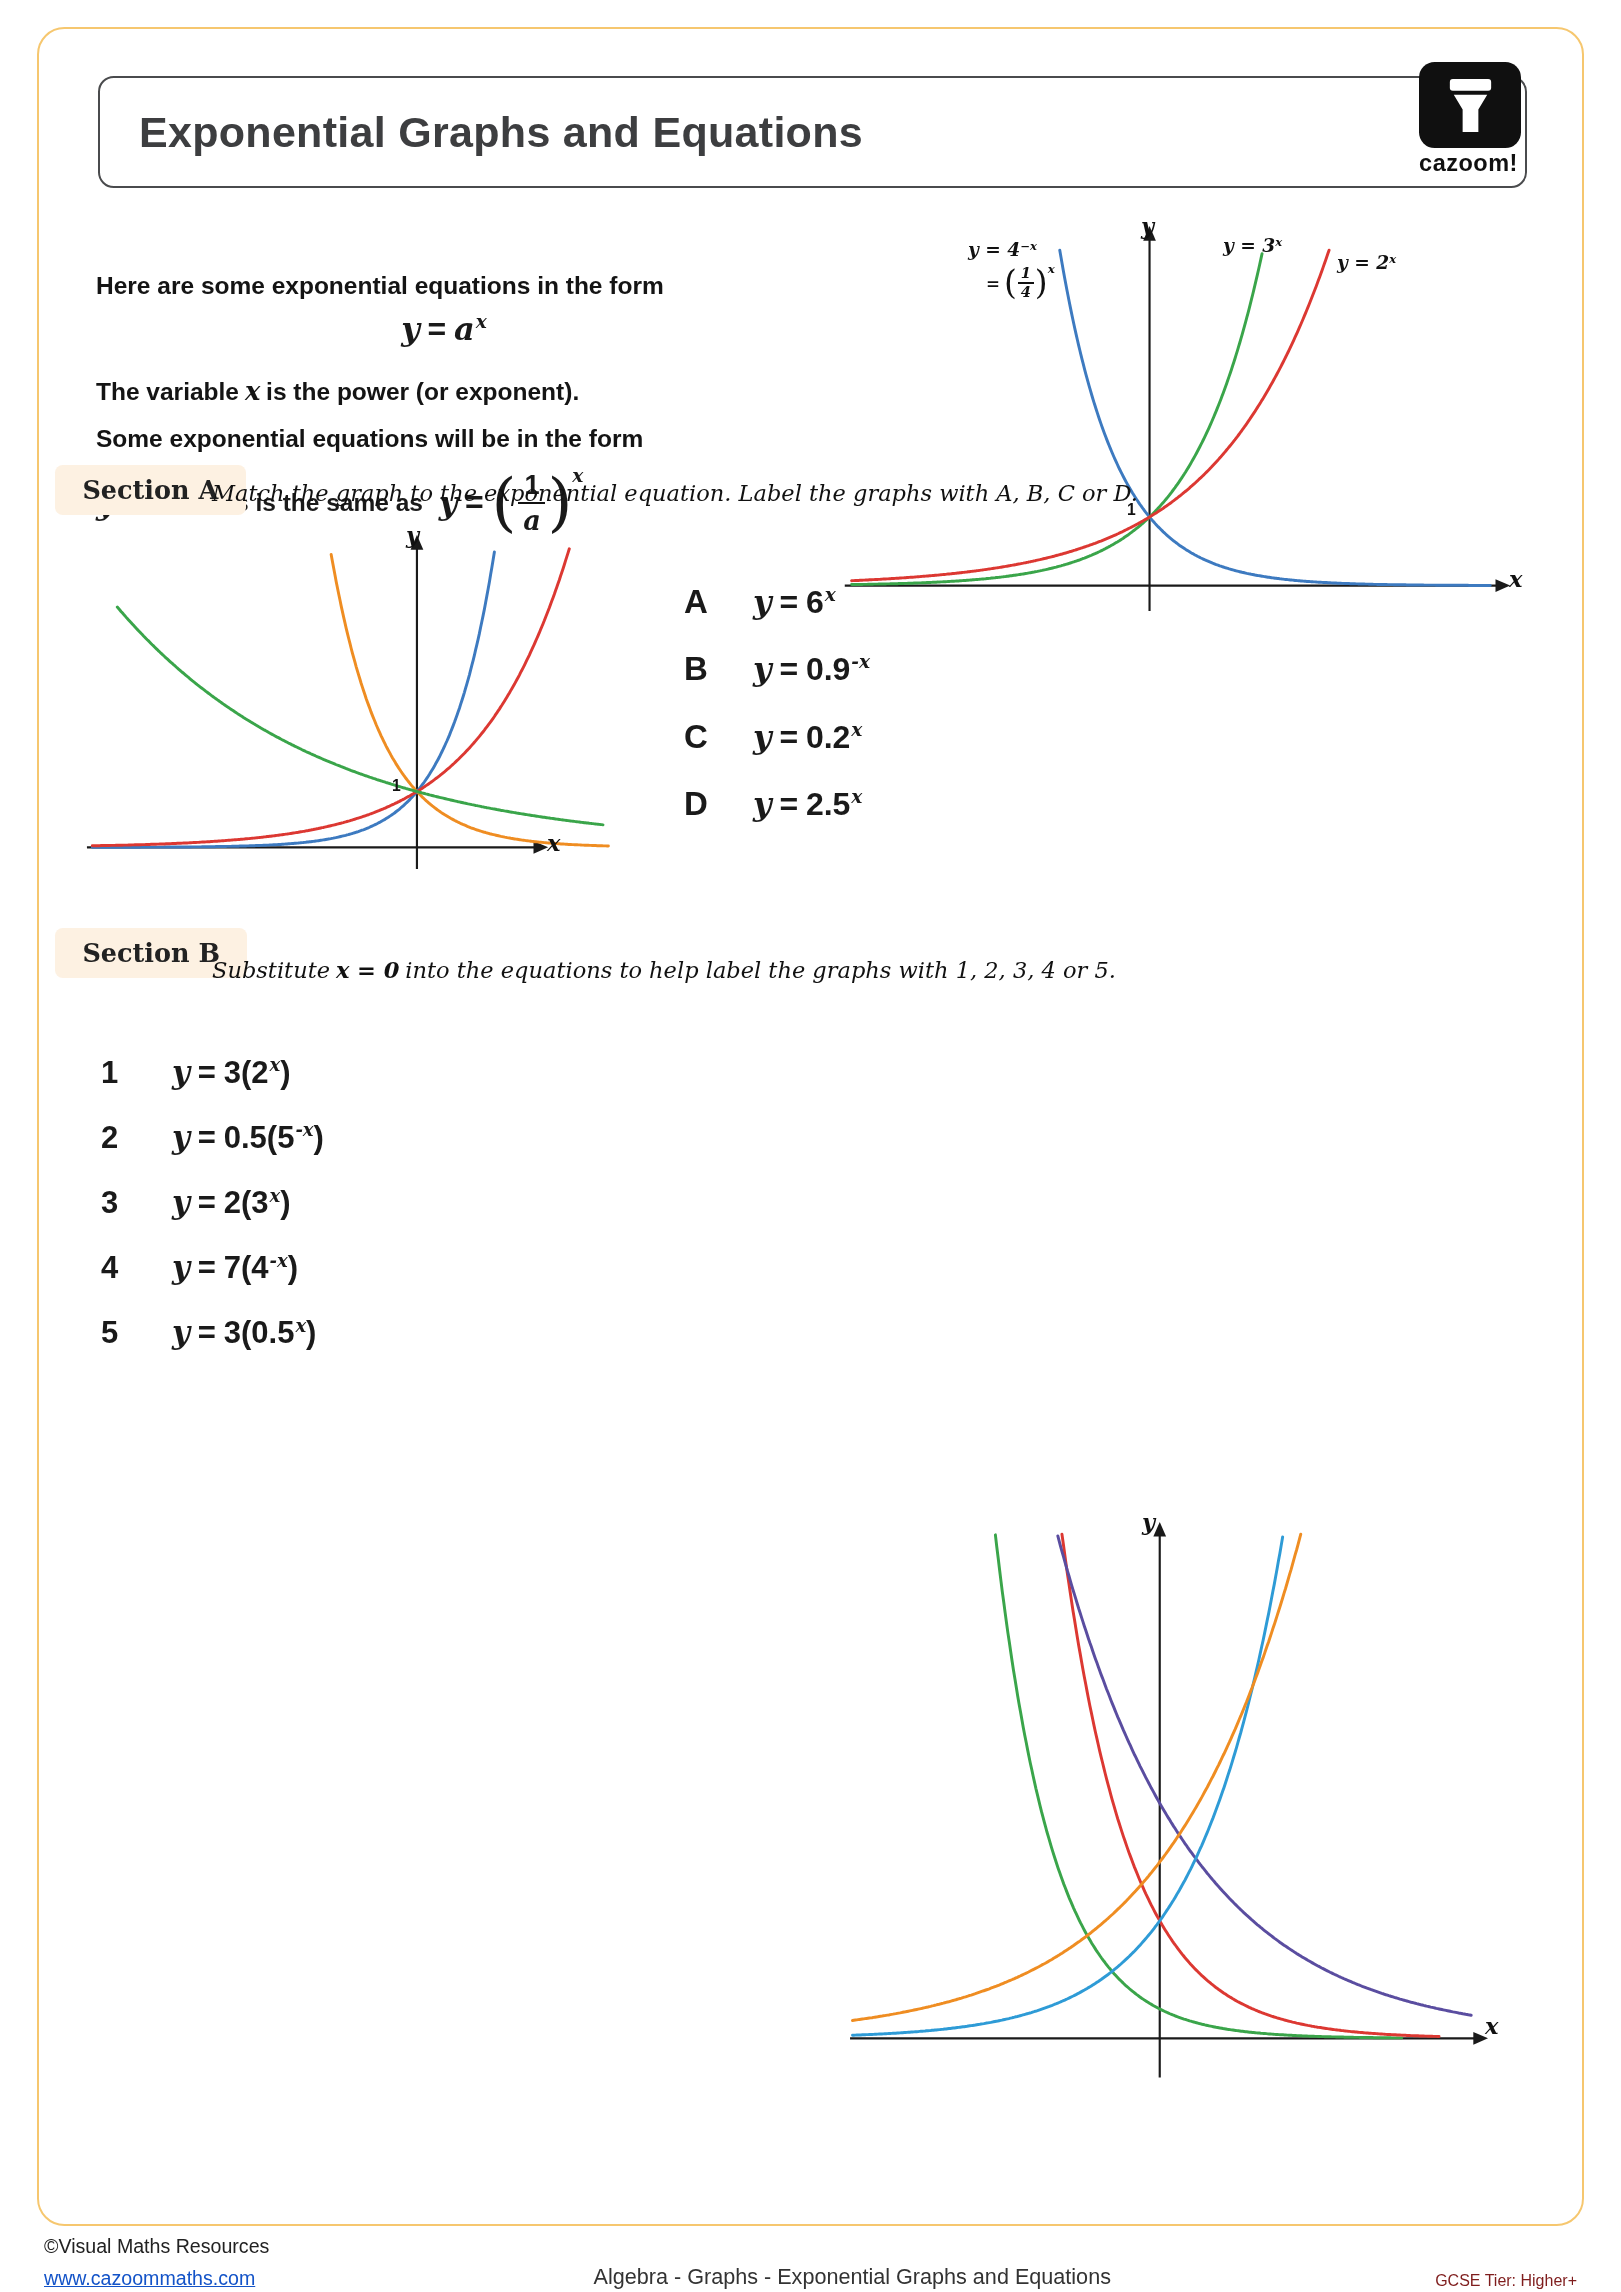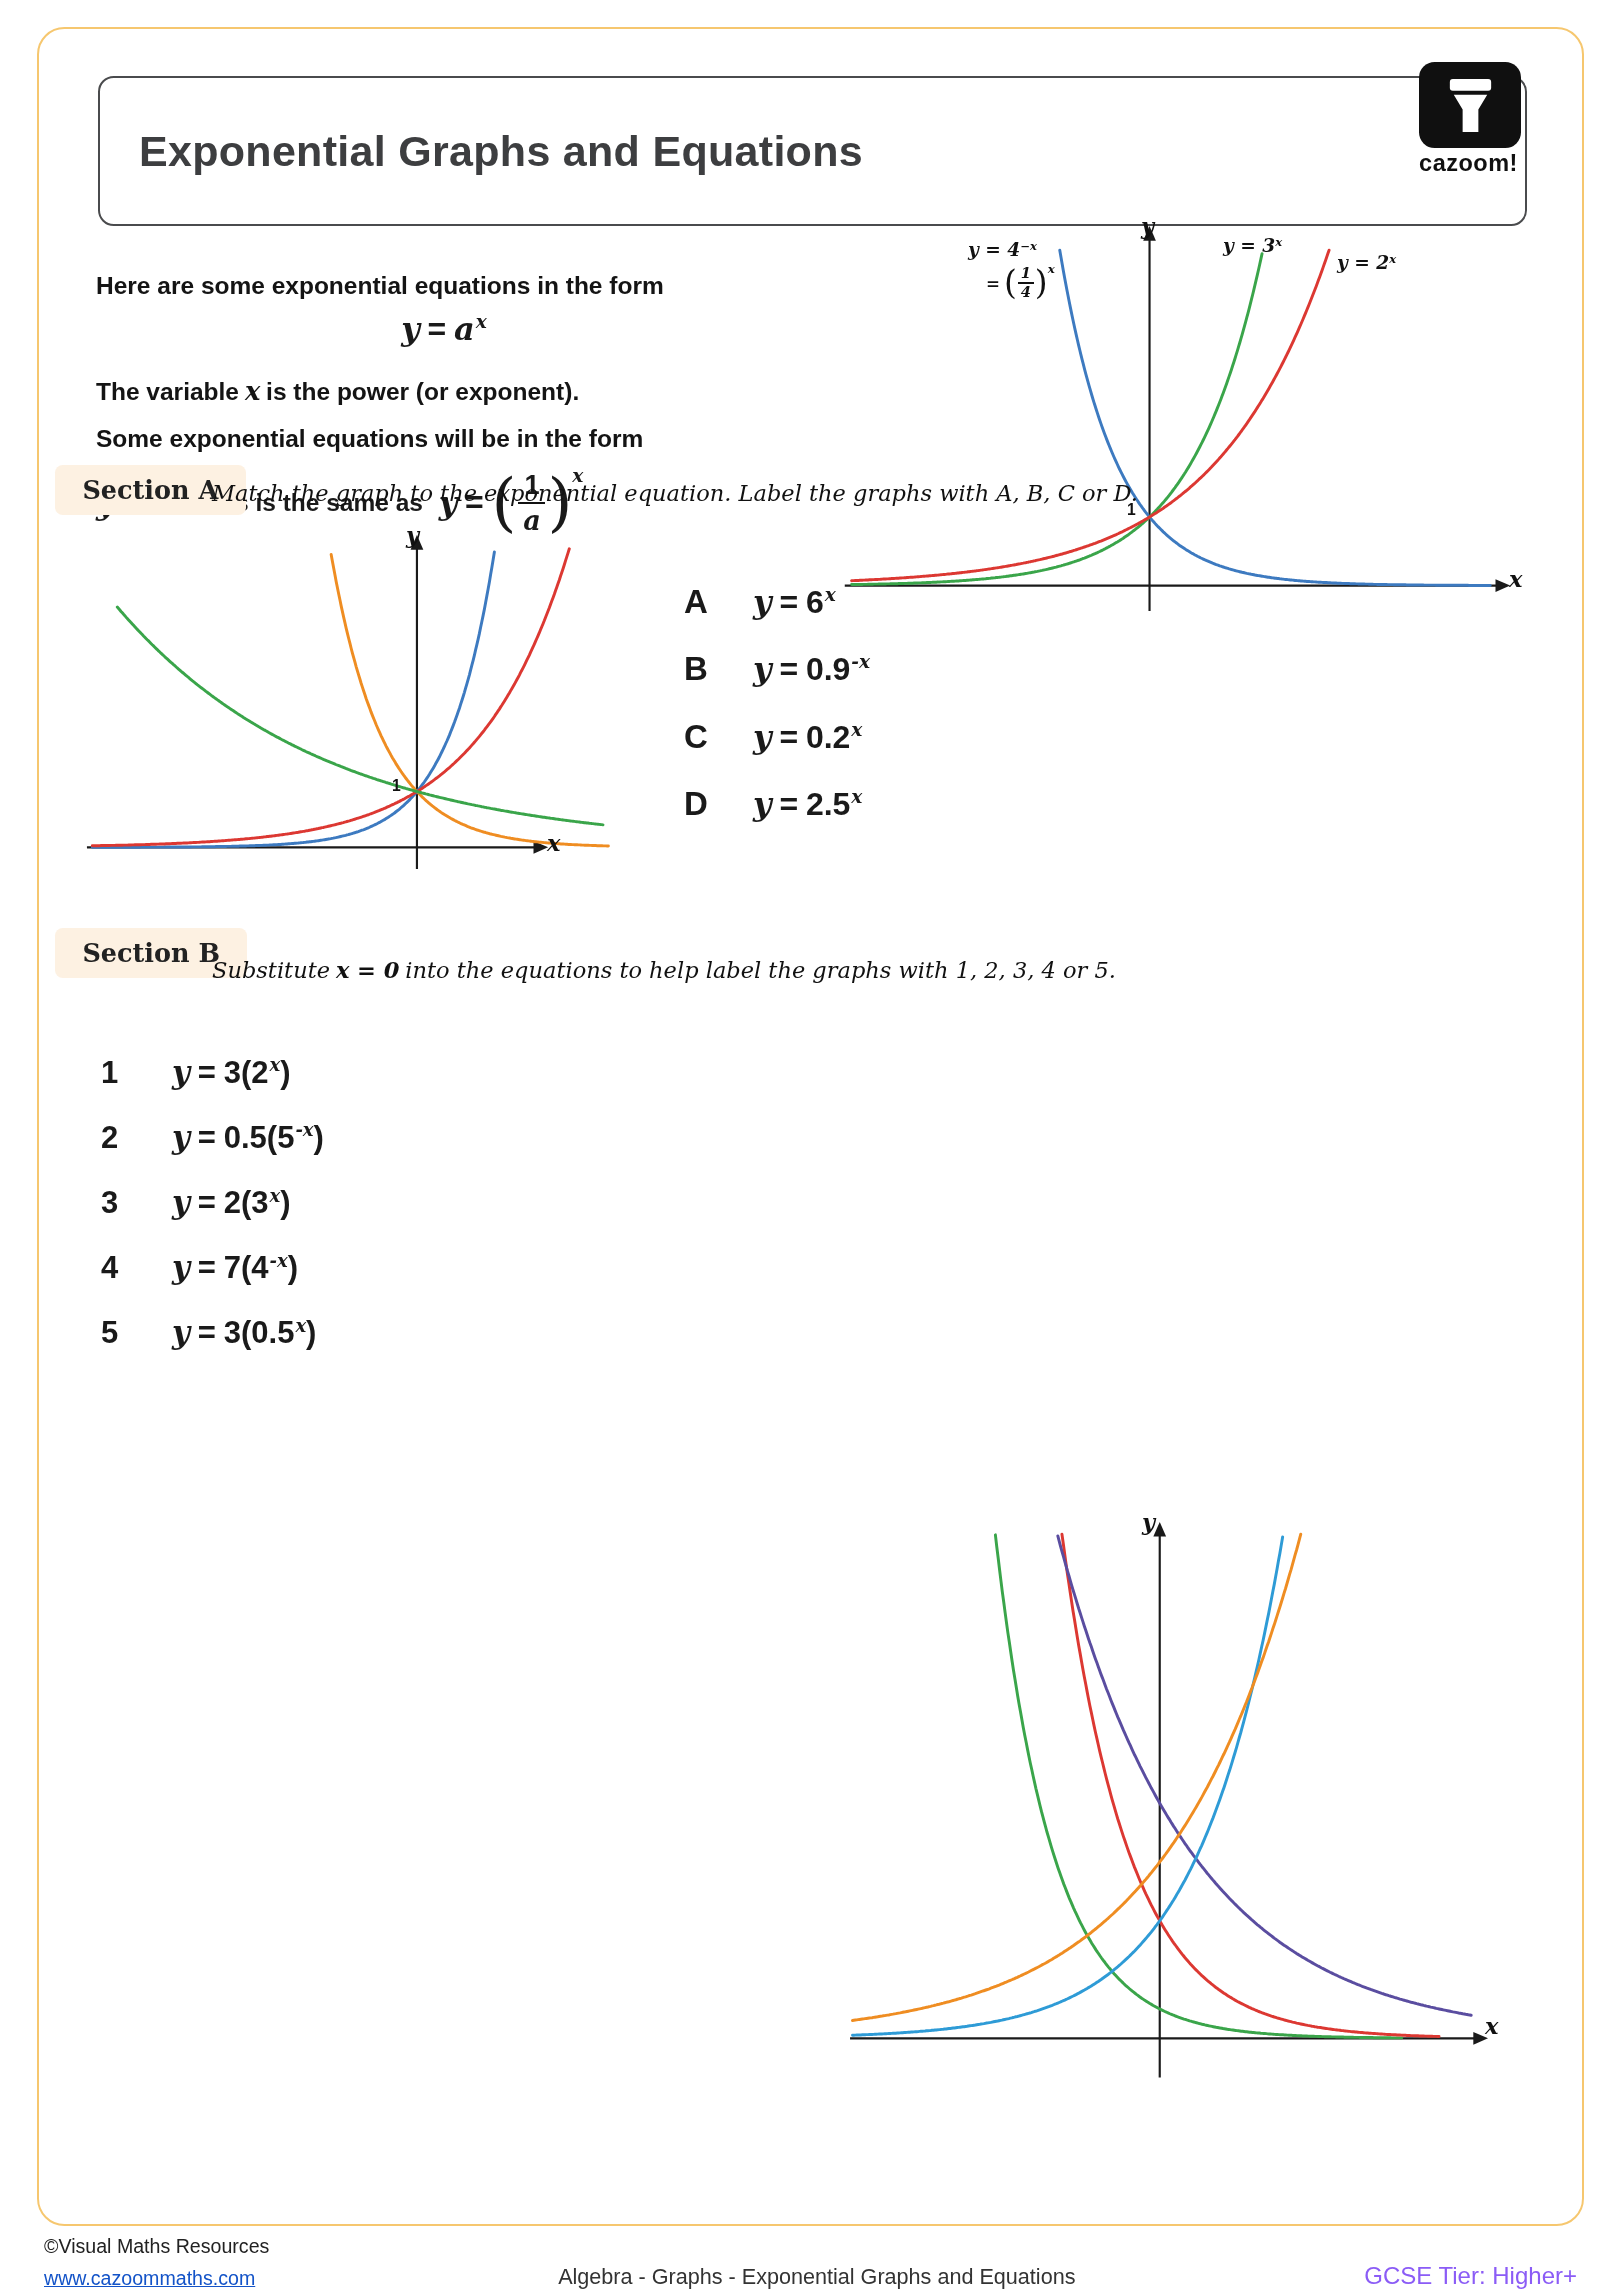--- a/index.html
+++ b/index.html
@@ -1,21 +1,21 @@
 <!DOCTYPE html>
 <html><head>
 <meta charset="utf-8">
 <style>
   *{box-sizing:border-box;margin:0;padding:0;}
   html,body{width:1621px;height:2293px;}
   body{position:relative;background:#ffffff;font-family:"Liberation Sans",sans-serif;color:#1a1a1a;overflow:hidden;}
 
   .frame{position:absolute;left:37px;top:27.4px;width:1547px;height:2199px;border:2.9px solid #f6c76f;border-radius:27.4px;}
 
-  .header-box{position:absolute;left:98px;top:76px;width:1429px;height:150px;border:2.9px solid #4a4b4d;border-radius:15.7px;background:#fff;display:flex;align-items:center;}
+  .header-box{position:absolute;left:98px;top:76px;width:1429px;height:112px;border:2.9px solid #4a4b4d;border-radius:15.7px;background:#fff;display:flex;align-items:center;}
   .title{margin-left:39px;font-size:43px;font-weight:700;color:#3d3e40;letter-spacing:0.3px;}
   .logo{position:absolute;right:3.9px;top:-15.7px;width:102px;}
   .logo-square{width:102px;height:86px;background:#101010;border-radius:15.7px;display:flex;align-items:center;justify-content:center;}
   .logo-text{margin-top:2px;font-size:23.5px;font-weight:800;color:#101010;letter-spacing:0.5px;}
 
   .mvar{font-family:"DejaVu Serif",serif;font-style:italic;font-weight:700;}
   .meq{font-weight:700;padding:0 7.8px;}
   .mnum{font-weight:700;}
   .msup{font-size:0.58em;vertical-align:0.65em;margin-left:1px;}
 
@@ -62,21 +62,21 @@
   .eq-rowb{display:flex;align-items:baseline;font-size:31px;margin-bottom:30px;line-height:1.1;}
   .eq-letter{width:69px;font-weight:700;font-size:33px;font-family:"Liberation Sans",sans-serif;}
   .eq-num{width:71px;font-weight:700;font-size:31px;font-family:"Liberation Sans",sans-serif;}
   .eq-math{white-space:nowrap;}
 
   .footer{position:absolute;left:44px;right:44px;top:2235px;display:flex;justify-content:space-between;align-items:flex-end;}
   .footer-left{display:flex;flex-direction:column;gap:9px;}
   .footer-copy{font-size:19.6px;color:#222;}
   .footer-link{font-size:19.6px;color:#1353c8;text-decoration:underline;cursor:pointer;}
   .footer-center{font-size:21.6px;color:#333;}
-  .footer-right{font-size:24px;color:#8b5cf6;}
+  .footer-right{font-size:16px;color:#7f1d1d;}
 </style>
 </head>
 <body>
 
 <div class="frame"></div>
 
 <div class="header-box">
   <div class="title">Exponential Graphs and Equations</div>
   <div class="logo">
     <div class="logo-square">

